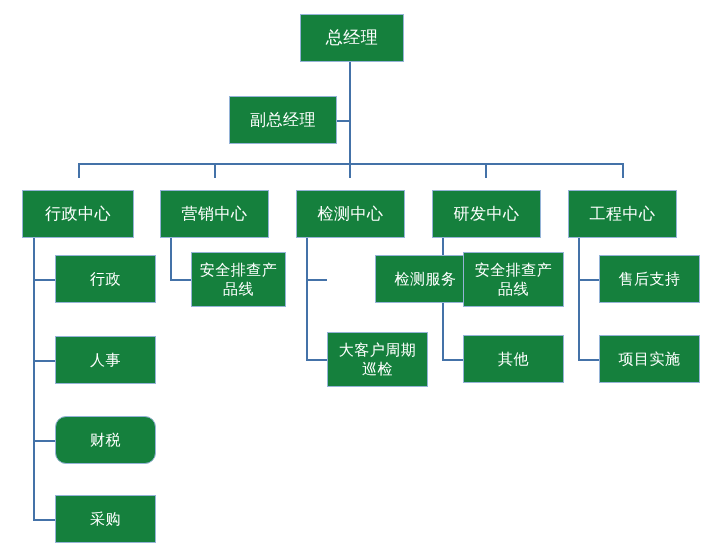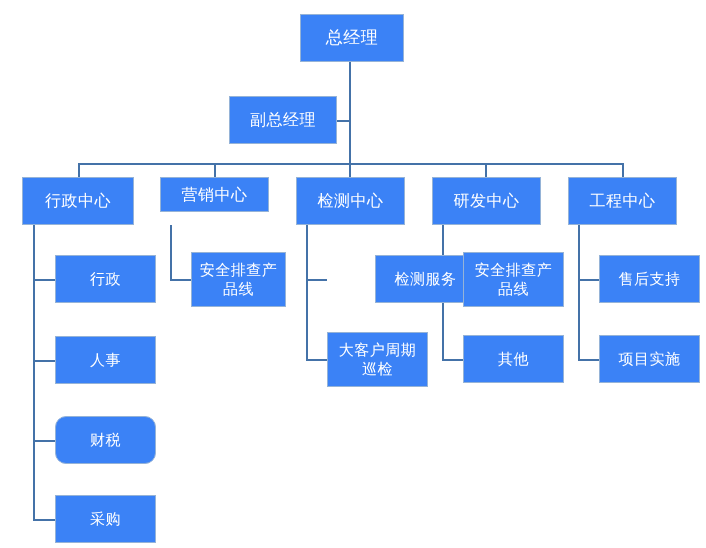--- a/index.html
+++ b/index.html
@@ -13,39 +13,39 @@
   #chart-root {
     position: relative;
     width: 706px;
     height: 548px;
     background: #ffffff;
     overflow: hidden;
   }
   .node {
     position: absolute;
     box-sizing: border-box;
-    background: #3b82f6;
+    background: #15803d;
     border: 1px solid #95b3d7;
     color: #ffffff;
     display: flex;
     align-items: center;
     justify-content: center;
     text-align: center;
     line-height: 1.25;
     letter-spacing: 0.5px;
     -webkit-font-smoothing: antialiased;
   }
   .node-label {
     display: block;
     padding: 0 4px;
     white-space: pre-line;
   }
   .lvl1 { font-size: 17px; }
   .lvl2 { font-size: 16px; }
-  .lvl3 { font-size: 16px; }
+  .lvl3 { font-size: 16px; margin-top: 13px; }
   .lvl4 { font-size: 15px; }
 
   .conn {
     position: absolute;
     background: #4472a8;
   }
   .conn-v { width: 2px; }
   .conn-h { height: 2px; }
 </style>
 </head>
@@ -88,21 +88,21 @@
     <span class="node-label">总经理</span>
   </div>
 
   <div class="node lvl2" style="left:229px; top:96px; width:108px; height:48px;">
     <span class="node-label">副总经理</span>
   </div>
 
   <div class="node lvl3" style="left:22px; top:177px; width:112px; height:48px;">
     <span class="node-label">行政中心</span>
   </div>
-  <div class="node lvl3" style="left:160px; top:177px; width:109px; height:35px;">
+  <div class="node lvl3" style="left:160px; top:177px; width:109px; height:48px;">
     <span class="node-label">营销中心</span>
   </div>
   <div class="node lvl3" style="left:296px; top:177px; width:109px; height:48px;">
     <span class="node-label">检测中心</span>
   </div>
   <div class="node lvl3" style="left:432px; top:177px; width:109px; height:48px;">
     <span class="node-label">研发中心</span>
   </div>
   <div class="node lvl3" style="left:568px; top:177px; width:109px; height:48px;">
     <span class="node-label">工程中心</span>

